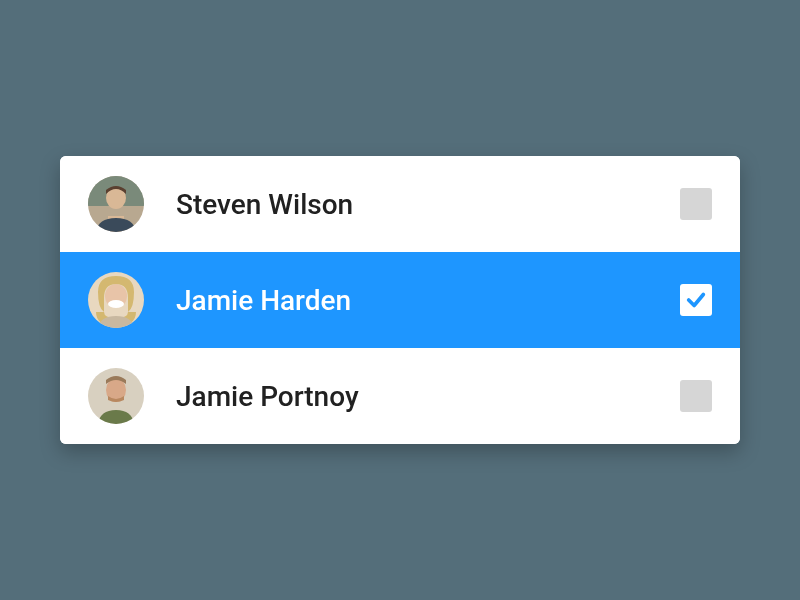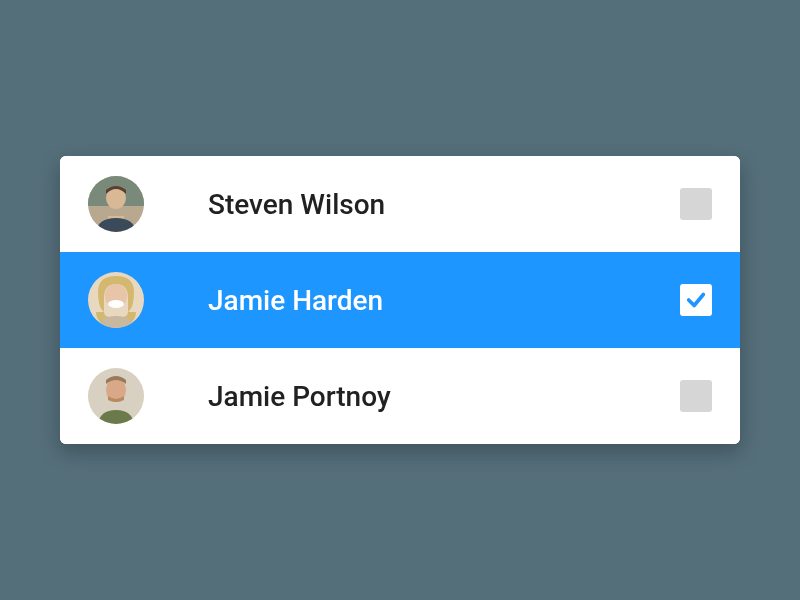--- a/index.html
+++ b/index.html
@@ -46,21 +46,20 @@
     }
     .avatar svg {
       width: 100%;
       height: 100%;
       display: block;
     }
     .name {
       flex: 1;
       font-size: 28px;
       font-weight: 500;
-      margin-left: 32px;
     }
     .checkbox {
       width: 32px;
       height: 32px;
       background: #d6d6d6;
       border-radius: 3px;
       flex-shrink: 0;
       display: flex;
       align-items: center;
       justify-content: center;

